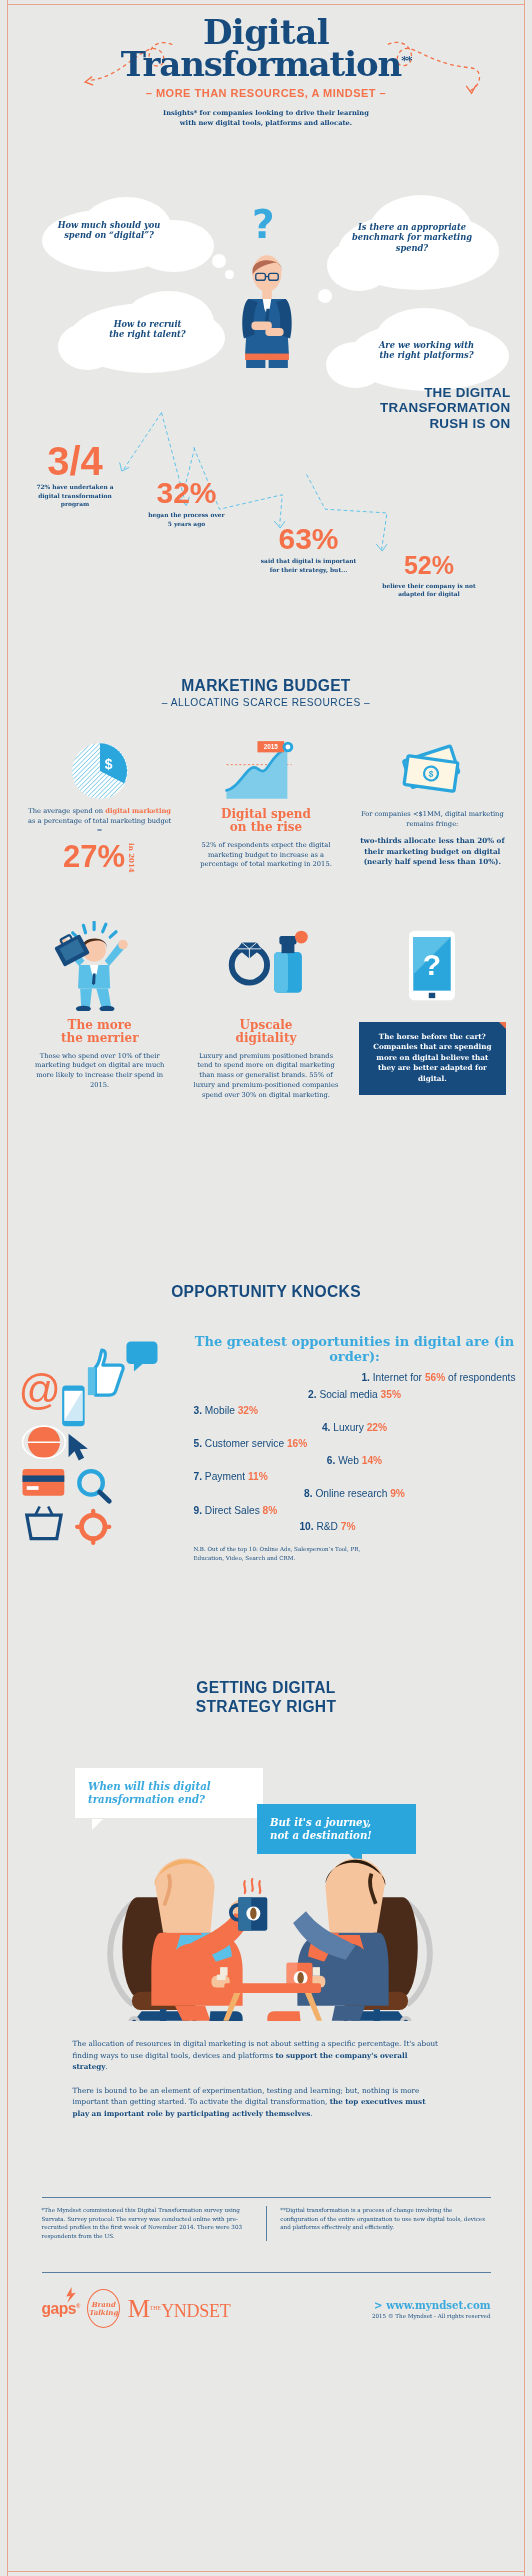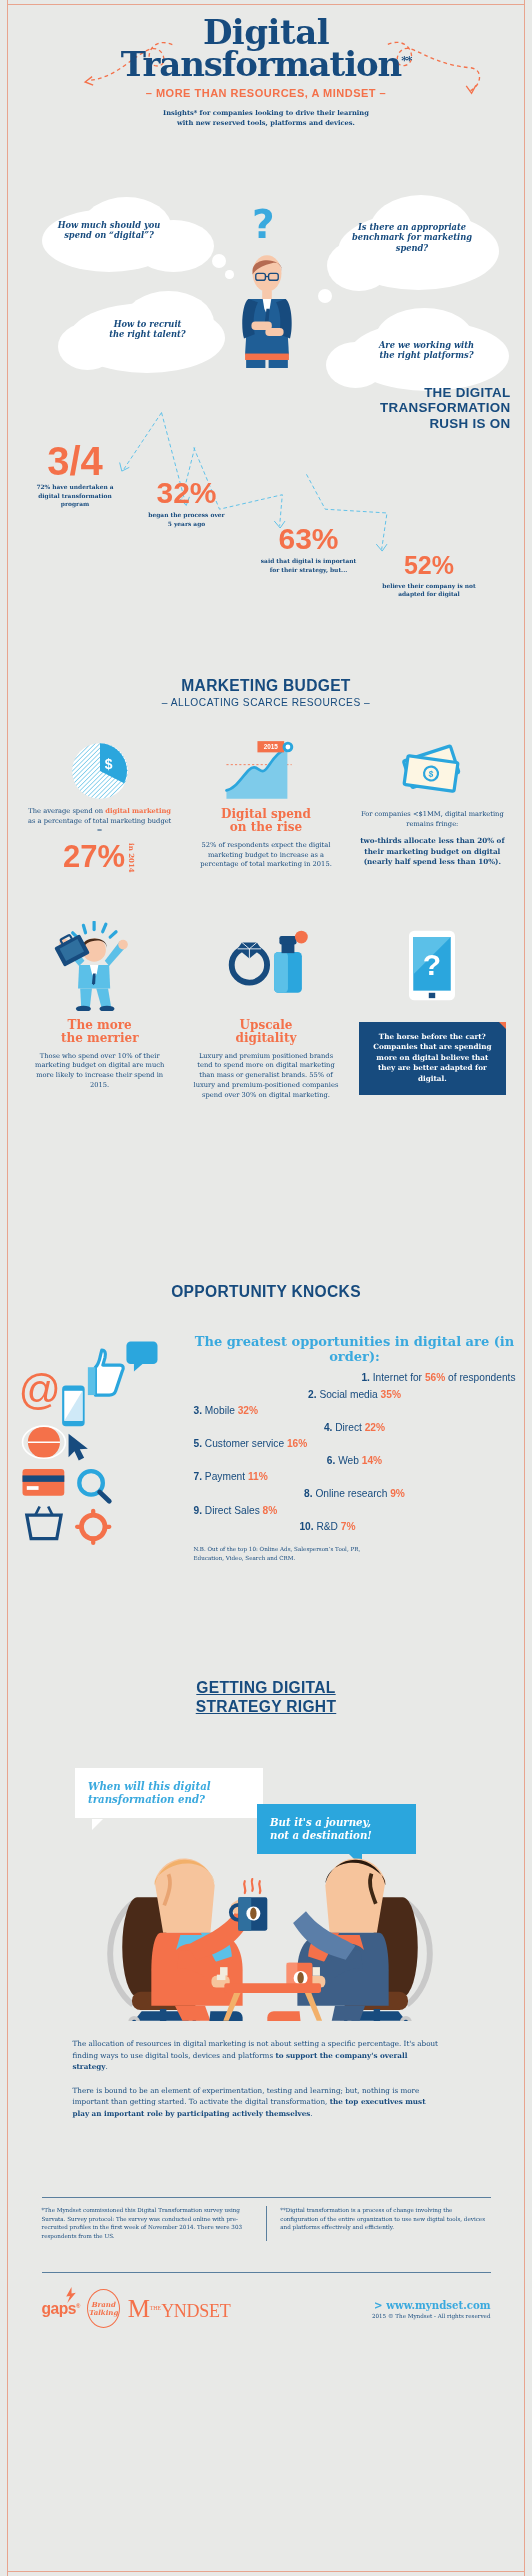--- a/index.html
+++ b/index.html
@@ -344,21 +344,21 @@
         <path d="M5,8 C50,-10 62,45 36,48 C12,51 22,5 52,18 C82,31 110,48 160,52 C185,55 180,85 160,95" fill="none" stroke="#f4714a" stroke-width="2.5" stroke-dasharray="7,6"></path>
         <path d="M152,86 L162,100 L170,85" fill="none" stroke="#f4714a" stroke-width="2.5"></path>
       </svg>
 
       <div class="title-wrap">
         <div class="title1">Digital</div>
         <div class="title2"><span>Transformation</span><span class="ast">**</span></div>
         <div class="subtitle">– MORE THAN RESOURCES, A MINDSET –</div>
         <div class="lede">
           <div>Insights* for companies looking to drive their learning</div>
-          <div>with new reserved tools, platforms and devices.</div>
+          <div>with new digital tools, platforms and allocate.</div>
         </div>
       </div>
     </div>
   </div>
 
   <div class="section dots-blue" id="bubbles" style="height:180px;">
 
     <div class="cloud" style="left:42px;  top:20.4px;  width:134px; height:63px;"></div>
     <div class="cloud" style="left:81px; top:7.5px;  width:91px; height:64px;"></div>
     <div class="cloud" style="left:133px; top:31px;  width:81px; height:52px;"></div>
@@ -665,39 +665,39 @@
             </g>
           </svg>
         </div>
 
         <div style="flex:1; padding-left:16px;">
           <div class="opp-lead" style="text-align:center;">The greatest opportunities in digital are (in order):</div>
           <ul class="opp-list">
             <li style="text-align:right;"><span class="num">1.</span> <span>Internet for</span> <span class="pct">56%</span><span> of respondents</span></li>
             <li style="text-align:center;"><span class="num">2.</span> <span>Social media</span> <span class="pct">35%</span></li>
             <li style="text-align:left;"><span class="num">3.</span> <span>Mobile</span> <span class="pct">32%</span></li>
-            <li style="text-align:center;"><span class="num">4.</span> <span>Direct</span> <span class="pct">22%</span></li>
+            <li style="text-align:center;"><span class="num">4.</span> <span>Luxury</span> <span class="pct">22%</span></li>
             <li style="text-align:left;"><span class="num">5.</span> <span>Customer service</span> <span class="pct">16%</span></li>
             <li style="text-align:center;"><span class="num">6.</span> <span>Web</span> <span class="pct">14%</span></li>
             <li style="text-align:left;"><span class="num">7.</span> <span>Payment</span> <span class="pct">11%</span></li>
             <li style="text-align:center;"><span class="num">8.</span> <span>Online research</span> <span class="pct">9%</span></li>
             <li style="text-align:left;"><span class="num">9.</span> <span>Direct Sales</span> <span class="pct">8%</span></li>
             <li style="text-align:center; padding-right:54px;"><span class="num">10.</span> <span>R&amp;D</span> <span class="pct">7%</span></li>
           </ul>
           <div class="nb" style="width:177px;">N.B. Out of the top 10: Online Ads, Salesperson’s Tool, PR, Education, Video, Search and CRM.</div>
         </div>
       </div>
     </div>
   </div>
 
   <div class="section" id="strategy" style="height:499px;">
     <div class="dots-orange" style="position:absolute; left:8px; right:8px; top:0; height:121px;"></div>
 
     <div class="inner" style="padding-top:21.5px;">
-      <div class="sec-title" style="line-height:1.25;text-decoration:underline;">
+      <div class="sec-title" style="line-height:1.25;">
         <div>GETTING DIGITAL</div>
         <div>STRATEGY RIGHT</div>
       </div>
     </div>
 
     <div class="speech white" style="left:75px; top:112px; width:188px;">
       <div>When will this digital</div>
       <div>transformation end?</div>
       <div class="tail" style="left:17px; bottom:-11.8px; border-left:11.8px solid #fff; border-bottom:11.8px solid transparent;"></div>
     </div>

